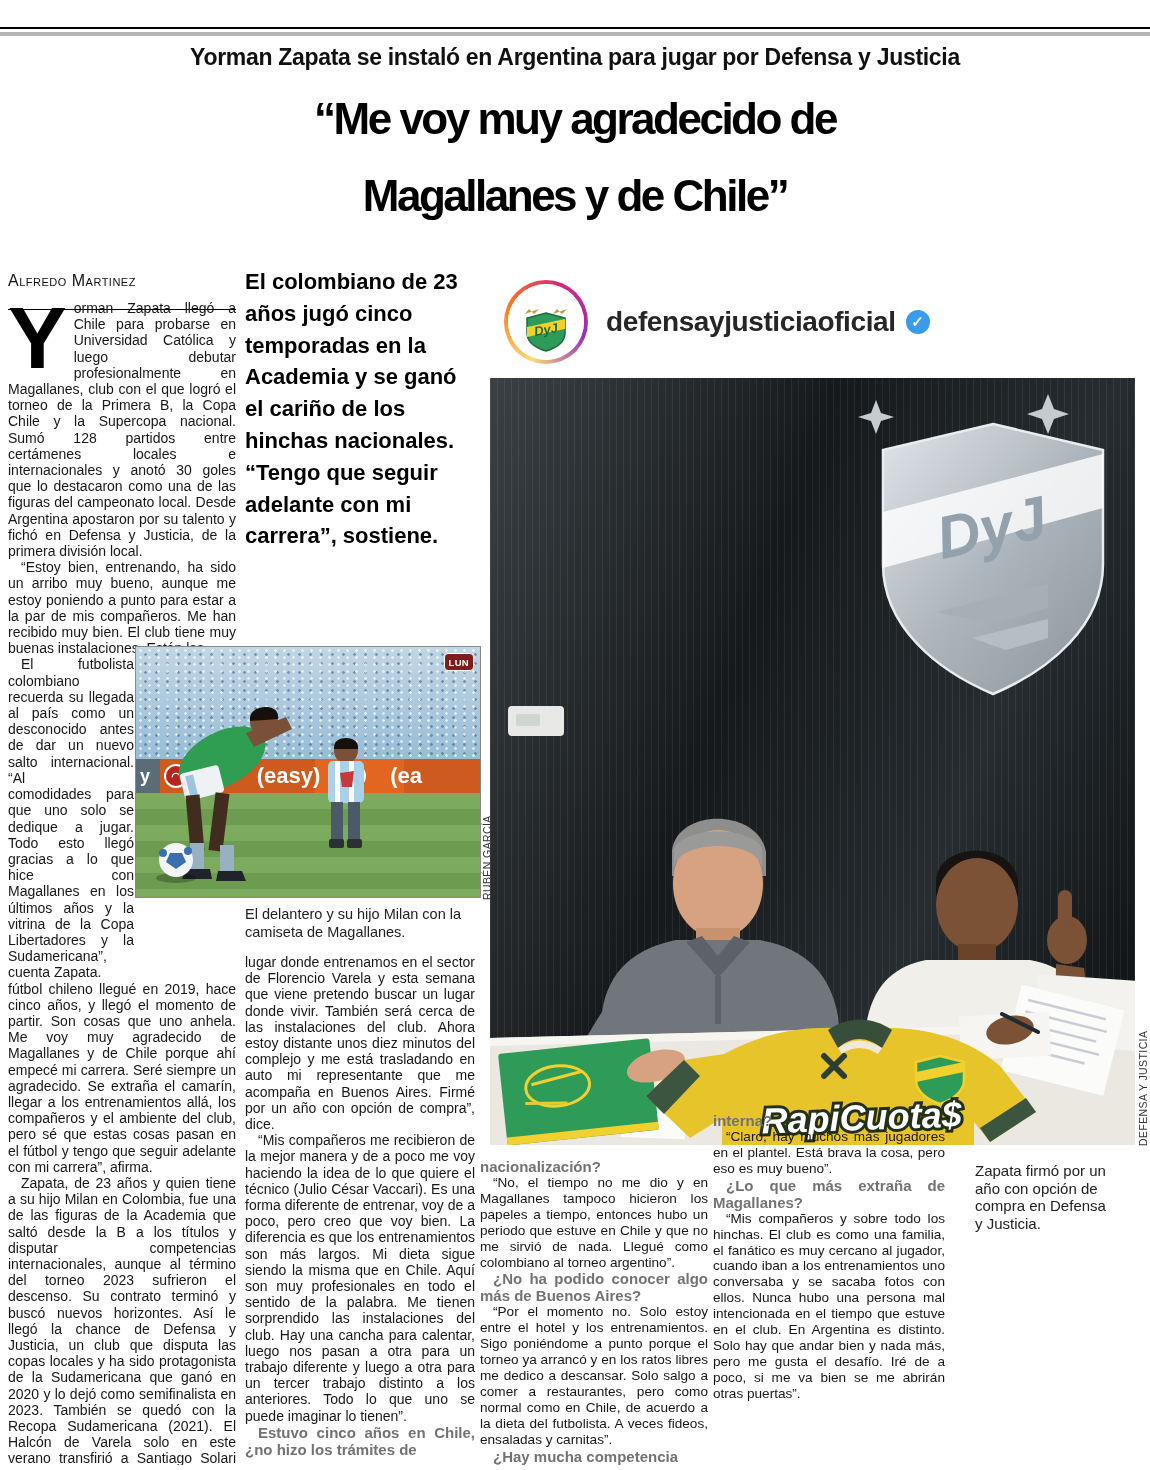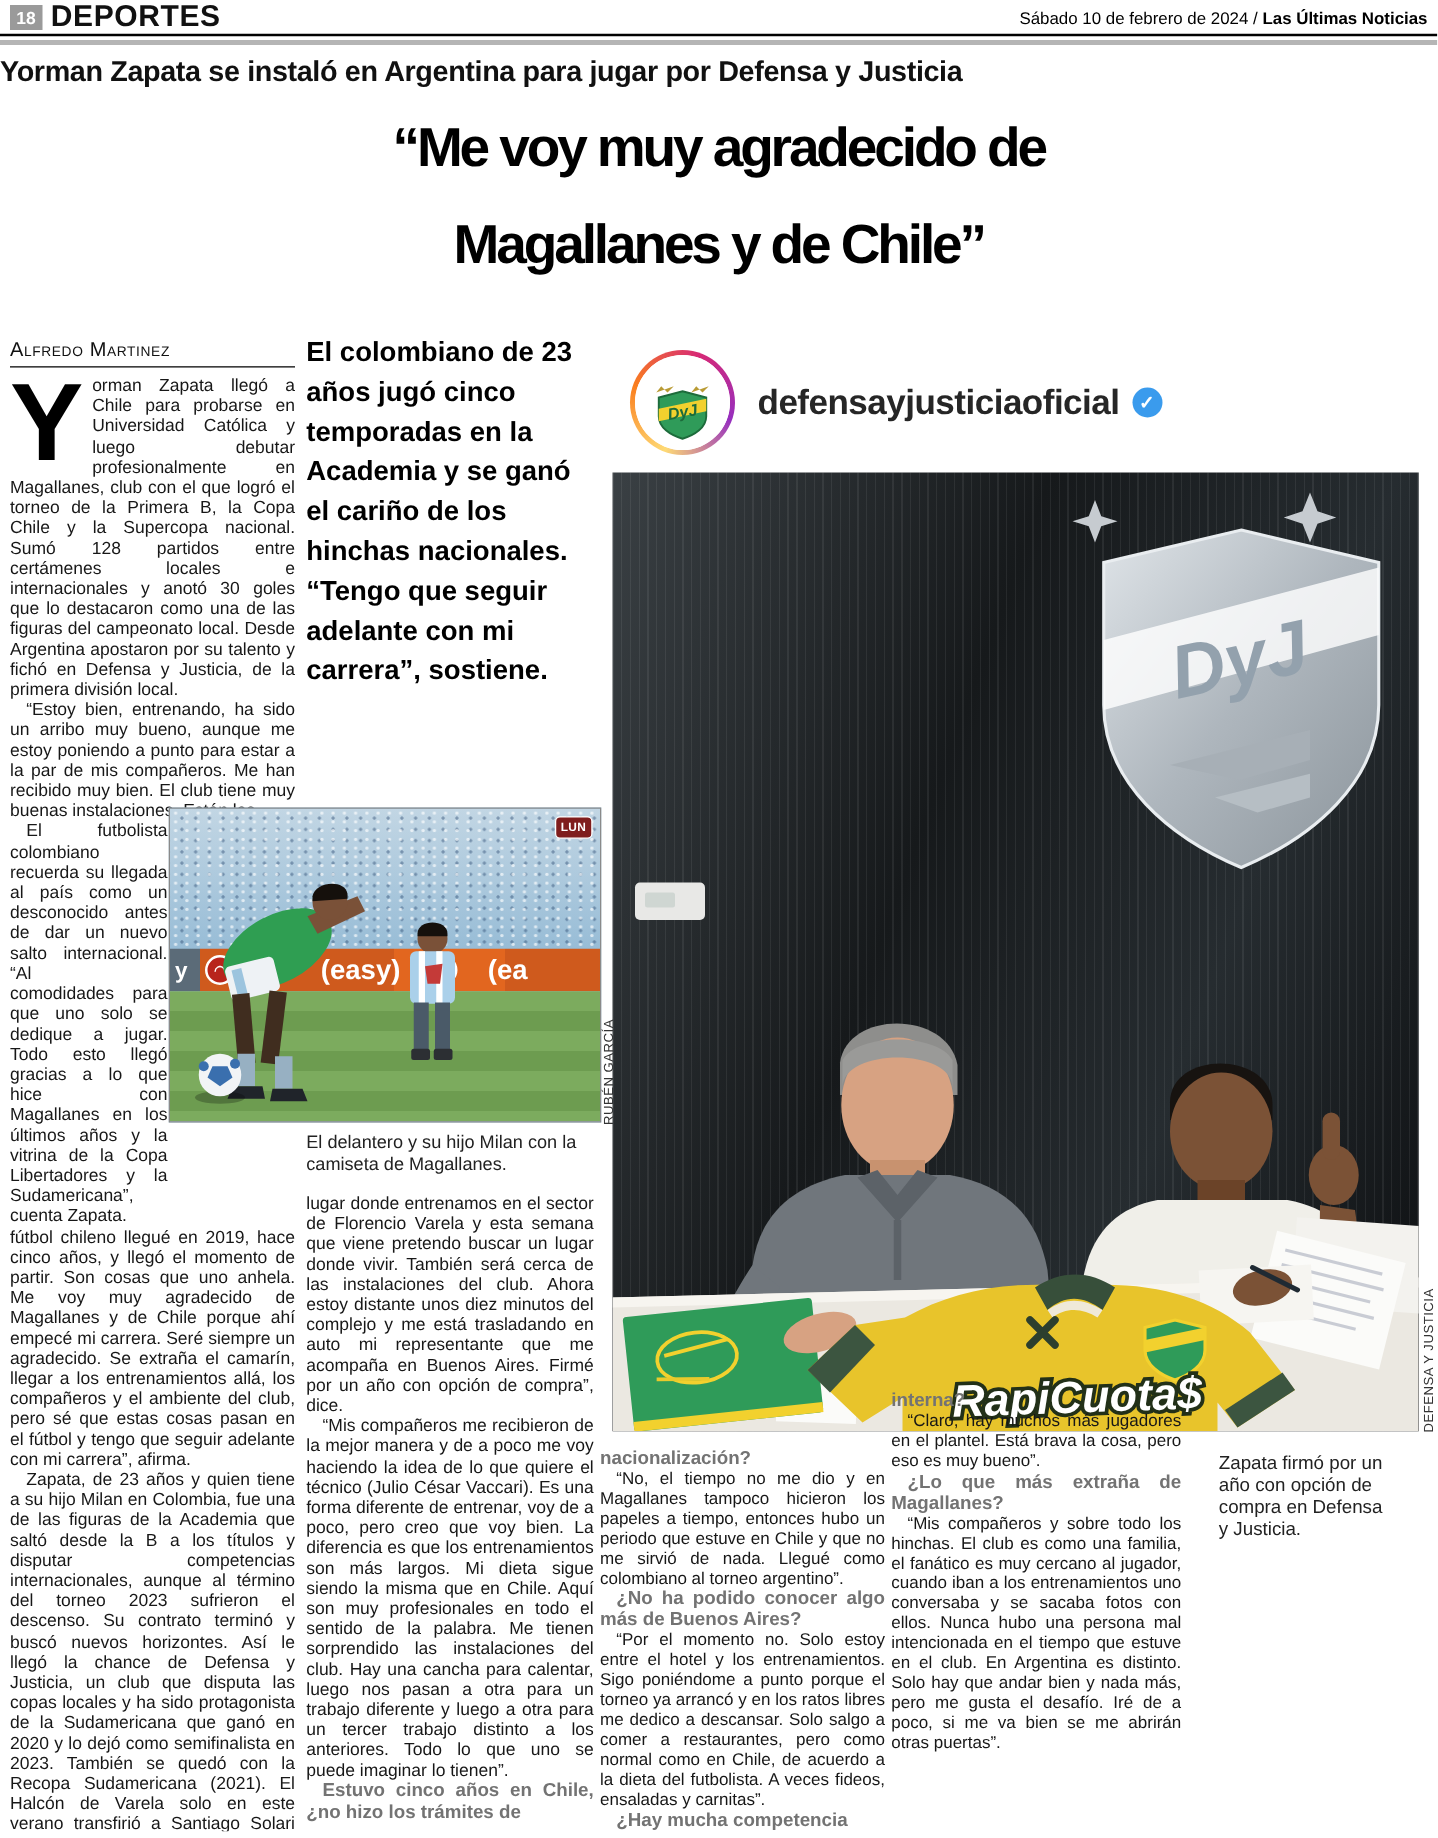--- a/index.html
+++ b/index.html
@@ -7,26 +7,26 @@
         font-family:"Liberation Sans",sans-serif;color:#111;}
   
   .masthead{position:absolute;left:8px;top:2px;right:8px;height:24px;display:flex;align-items:center;}
   .pgnum{background:#9a9a9a;color:#fff;font-weight:bold;font-size:14px;padding:2px 5px;line-height:16px;}
   .section{font-size:24px;font-weight:bold;letter-spacing:.5px;margin-left:7px;}
   .dateline{margin-left:auto;font-size:13.5px;color:#000;}
   .dateline b{font-weight:bold;}
   .rule-black{position:absolute;left:0;right:0;top:27px;height:2px;background:#000;}
   .rule-gray{position:absolute;left:0;right:0;top:32px;height:4px;background:#b5b5b5;}
   
-  .kicker{position:absolute;left:0;right:0;top:44px;text-align:left;font-size:23px;font-weight:bold;letter-spacing:-.3px;}
+  .kicker{position:absolute;left:0;right:0;top:44px;text-align:center;font-size:23px;font-weight:bold;letter-spacing:-.3px;}
   .headline{position:absolute;left:0;right:0;top:80px;text-align:center;font-weight:bold;
             font-size:44px;line-height:77px;letter-spacing:-2.5px;color:#000;}
   
   .byline{position:absolute;left:8px;top:272px;width:228px;font-variant:small-caps;font-size:16px;
-          letter-spacing:.5px;border-bottom:1.5px solid #000;padding-bottom:3px;}
+          letter-spacing:.5px;border-bottom:1.5px solid #000;padding-bottom:19px;}
   
   .col{position:absolute;overflow:hidden;}
   .bt{font-size:14px;line-height:16.2px;text-align:justify;margin:0;color:#171717;}
   .bt2{font-size:13.6px;line-height:15.9px;text-align:justify;margin:0;color:#171717;}
   .ind{text-indent:13px;}
   .q{font-weight:bold;font-size:15px;line-height:17px;text-align:justify;margin:0;color:#737373;}
   .narrow{width:126px;}
   .dropcap{float:left;font-size:88px;line-height:68px;font-weight:bold;padding:4px 7px 0 0;color:#000;}
   .standfirst{position:absolute;left:245px;top:266px;width:228px;font-size:22px;line-height:31.8px;
               font-weight:bold;color:#000;}
@@ -70,25 +70,20 @@
        linear-gradient(110deg,#3a4044 0%,#16191b 38%,#262c30 68%,#0d0f11 100%);}
   .bp-svg{position:absolute;inset:0;}
   
   .side-cap{position:absolute;left:975px;top:1162px;width:132px;font-size:15px;line-height:17.5px;color:#222;}
 </style>
 </head>
 <body>
 
 <div class="page">
 
-  <div class="masthead">
-    <span class="pgnum">18</span>
-    <span class="section">DEPORTES</span>
-    <span class="dateline"><span>Sábado 10 de febrero de 2024</span><span> / </span><b>Las Últimas Noticias</b></span>
-  </div>
   <div class="rule-black"></div>
   <div class="rule-gray"></div>
 
   <div class="kicker">Yorman Zapata se instaló en Argentina para jugar por Defensa y Justicia</div>
   <div class="headline">
     <div>“Me voy muy agradecido de</div>
     <div>Magallanes y de Chile”</div>
   </div>
 
   <div class="byline">Alfredo Martinez</div>

